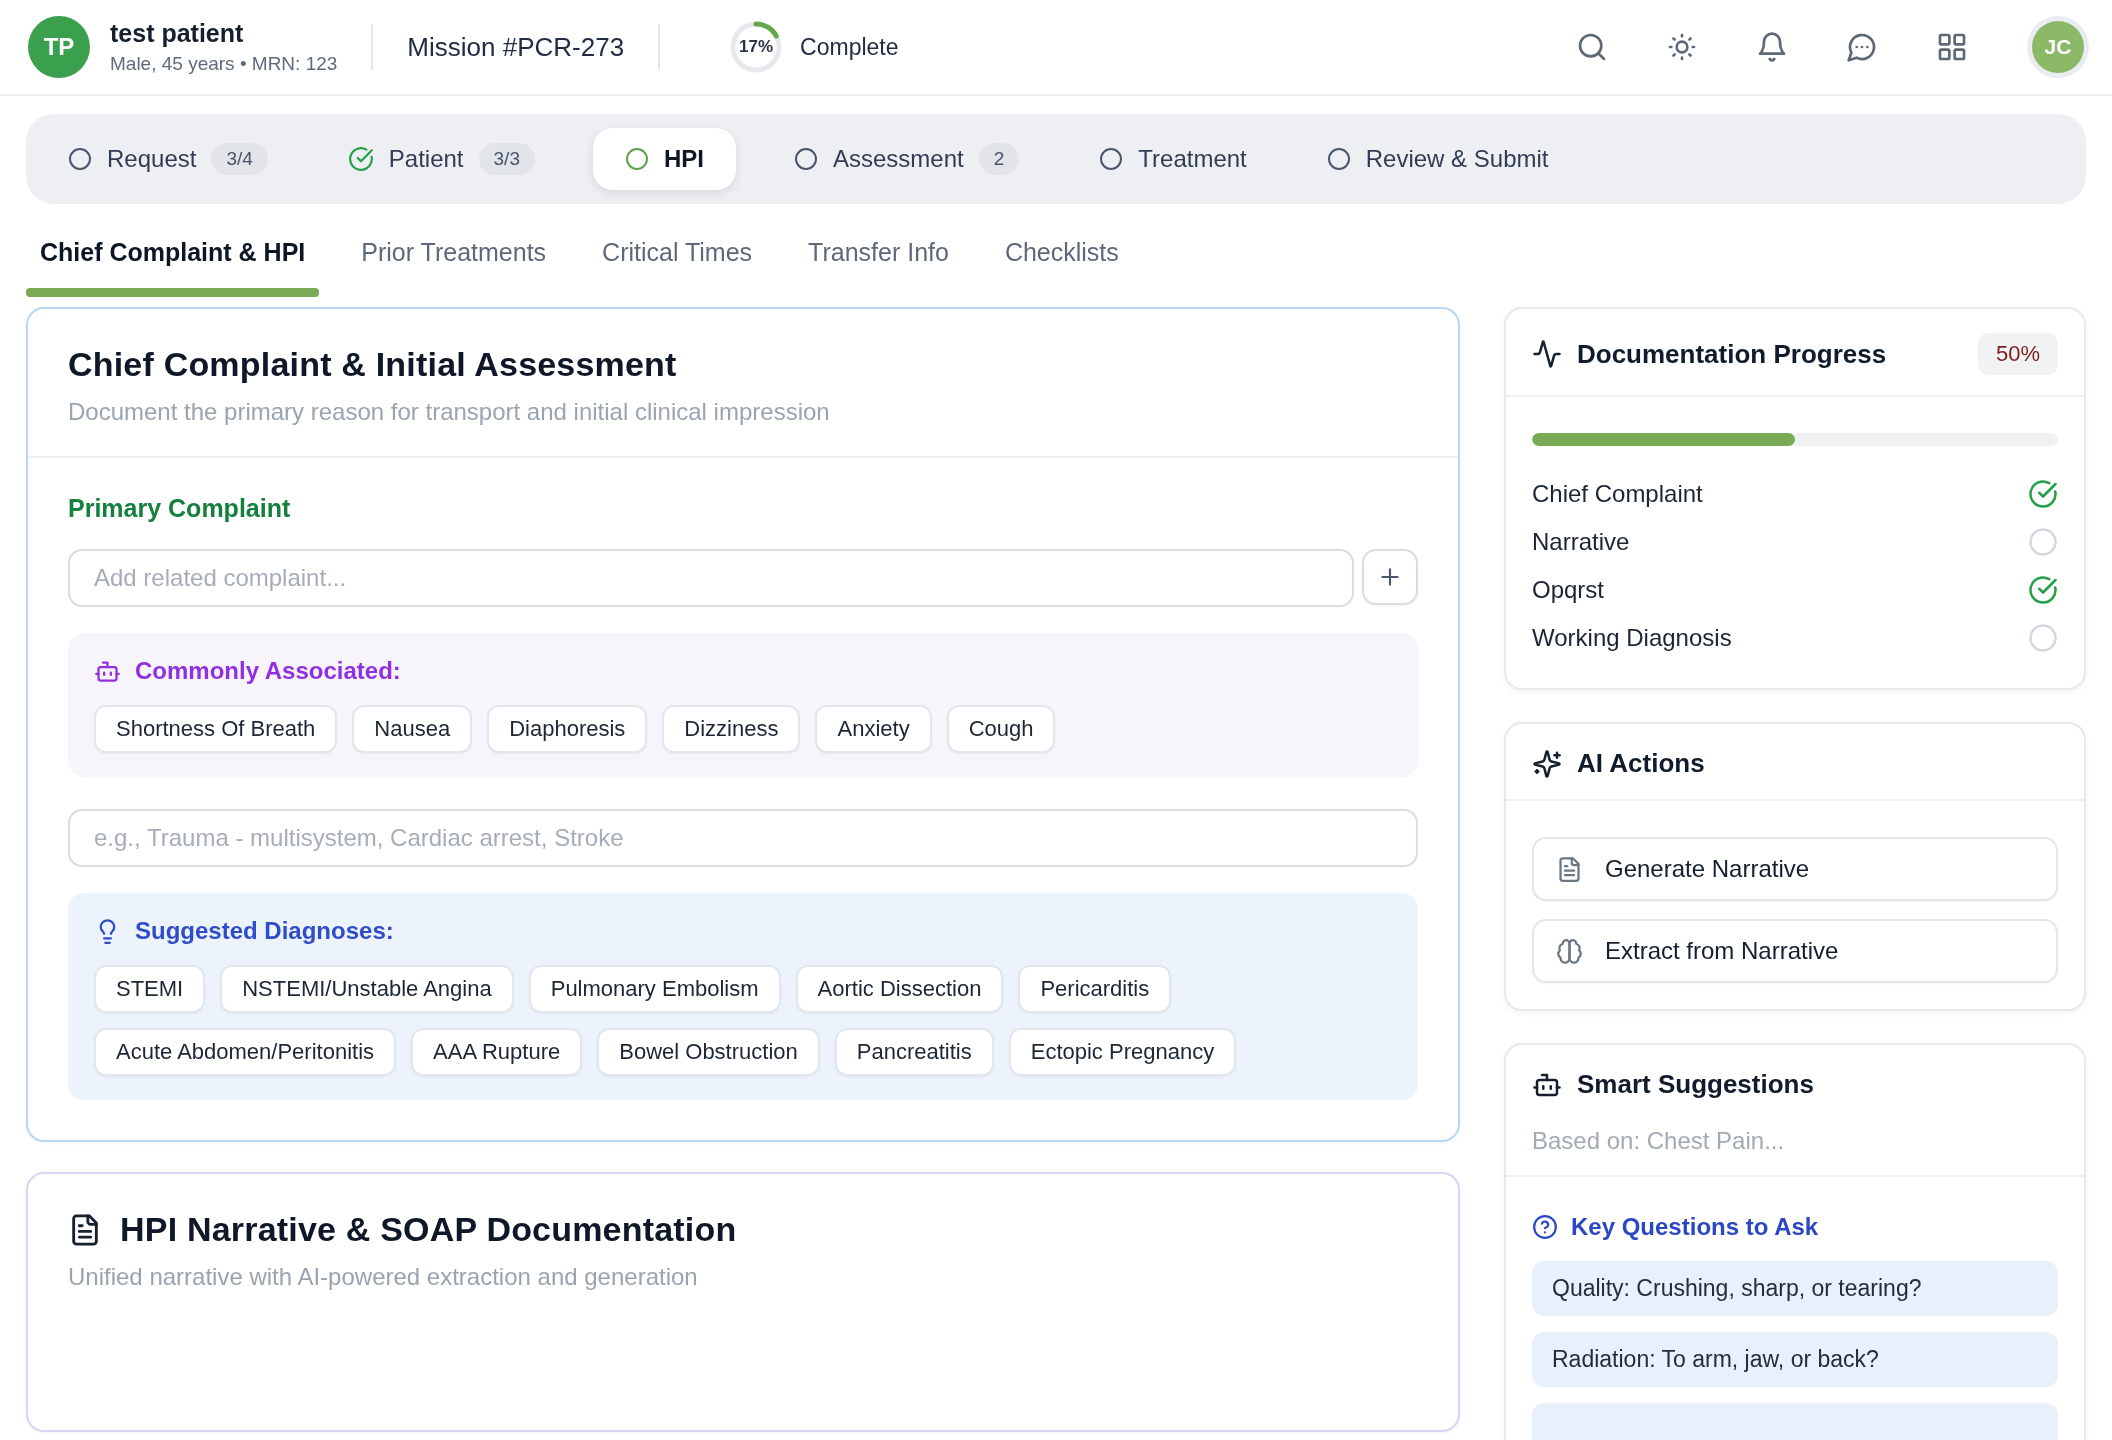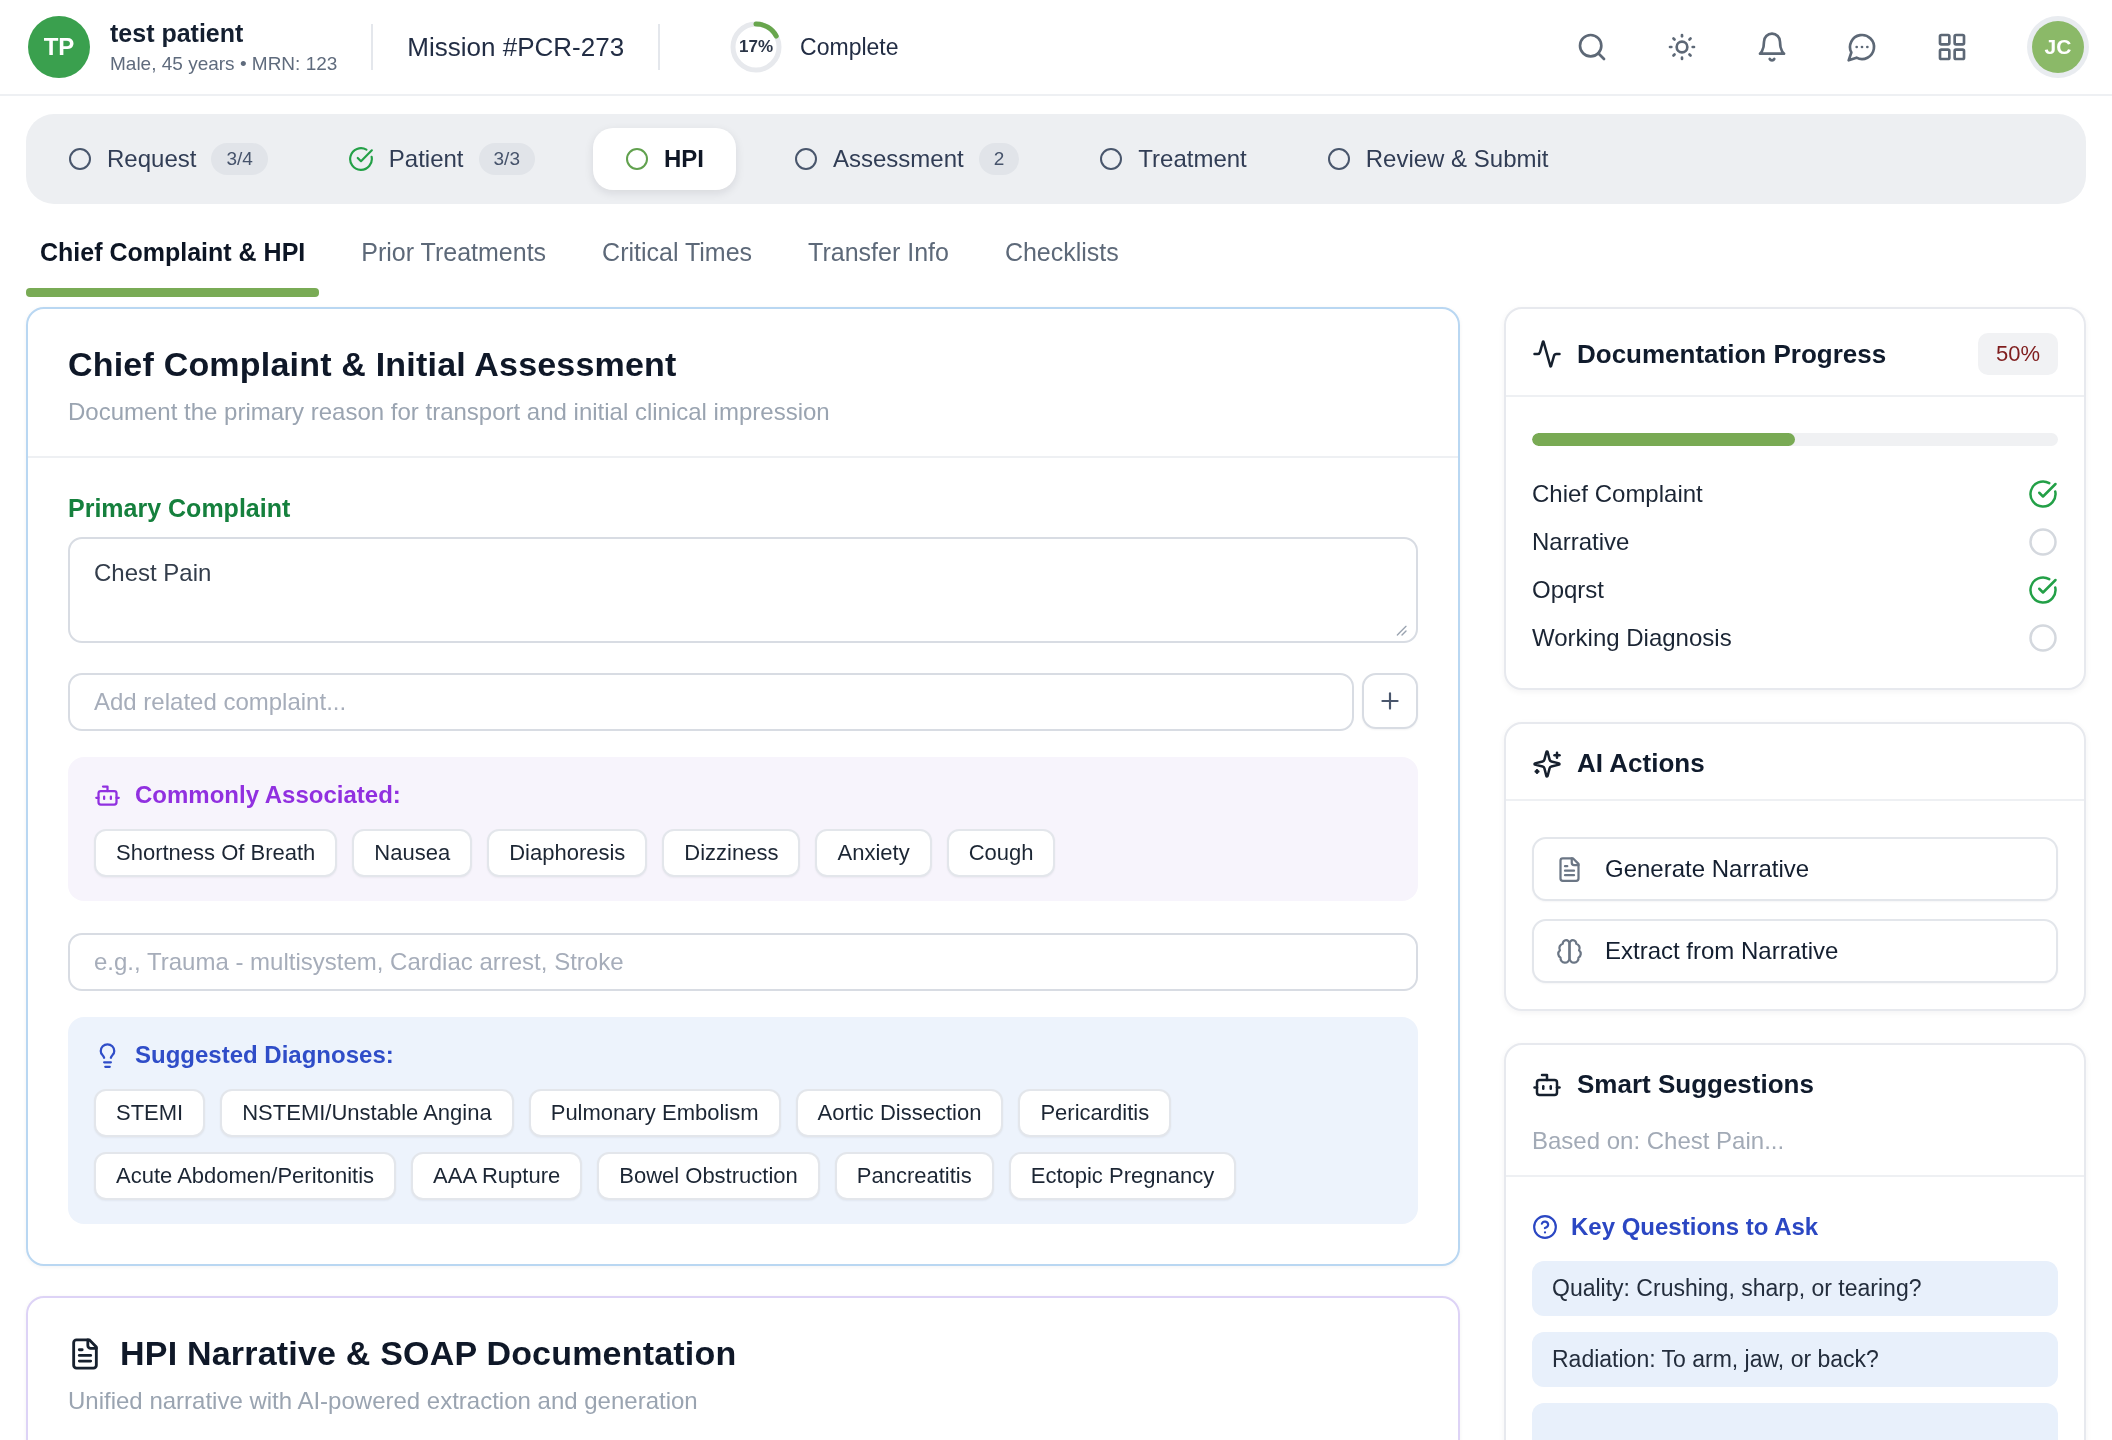--- a/index.html
+++ b/index.html
@@ -243,27 +243,20 @@
 
     <section class="card card-chief">
       <div class="card-head">
         <h2 class="card-title">Chief Complaint &amp; Initial Assessment</h2>
         <div class="card-sub">Document the primary reason for transport and initial clinical impression</div>
       </div>
       <div class="card-divider"></div>
       <div class="card-body">
 
         <label class="field-label">Primary Complaint</label>
-        <div class="ta-wrap">
-          <textarea class="primary" style="">Chest Pain</textarea>
-          <svg class="ic resize-handle" width="16" height="16" viewBox="0 0 24 24">
-              <path d="m21 15-6 6"></path>
-              <path d="m21 8-13 13"></path>
-            </svg>
-        </div>
 
         <div class="related-row">
           <input class="textfield" placeholder="Add related complaint..." style="">
           <button class="add-btn">
             <svg class="ic" width="26" height="26" viewBox="0 0 24 24">
                 <path d="M5 12h14"></path>
                 <path d="M12 5v14"></path>
               </svg>
           </button>
         </div>

